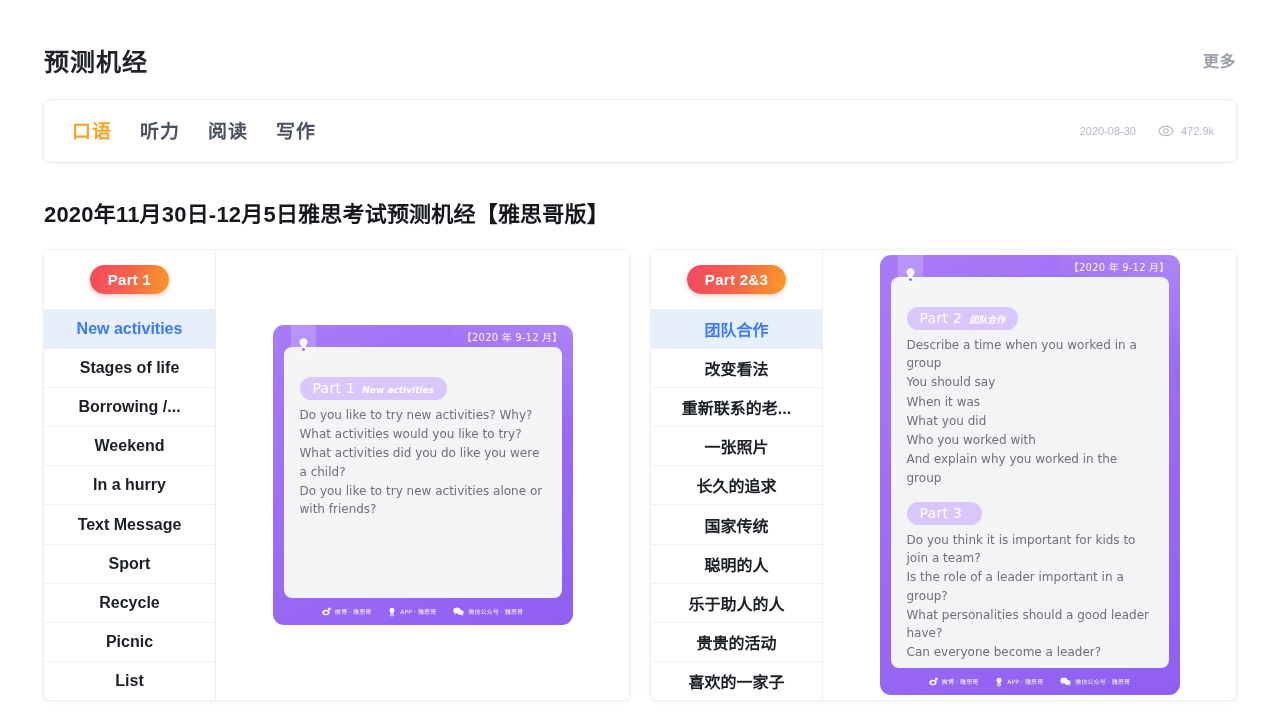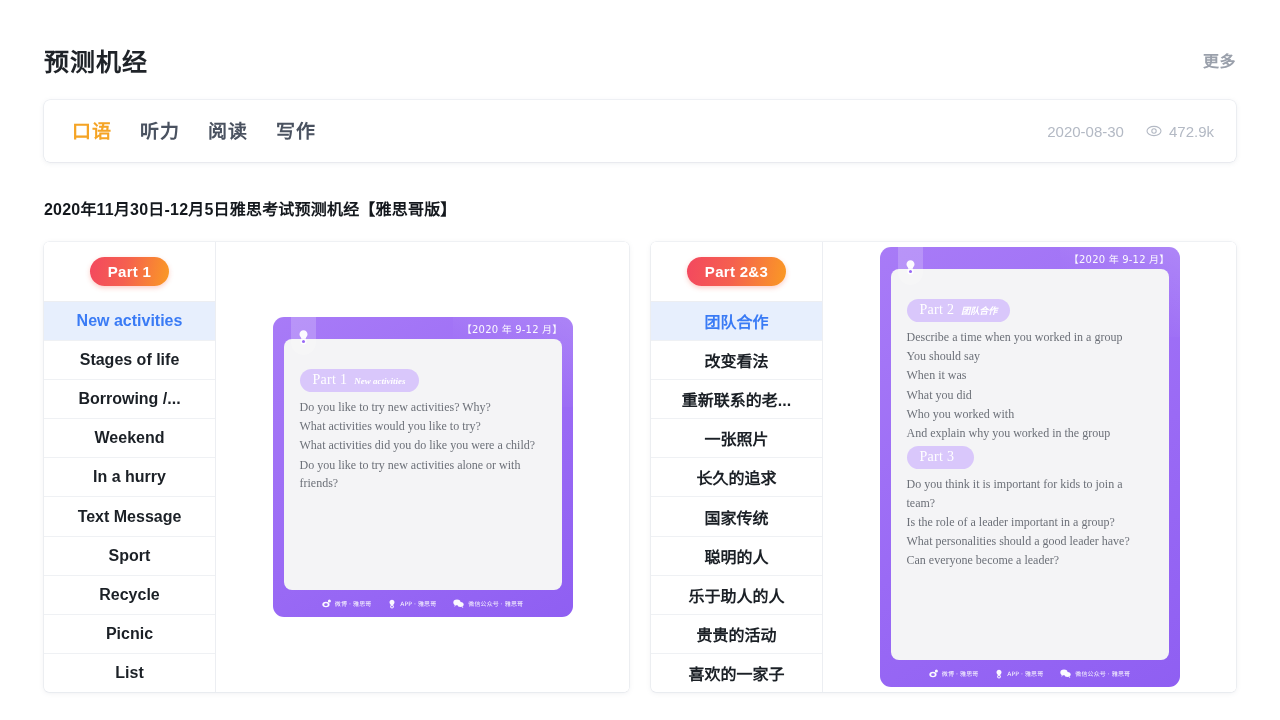--- a/index.html
+++ b/index.html
@@ -71,32 +71,32 @@
     letter-spacing: 1px;
   }
   .tab.is-active { color: #f5a425; }
 
   .tab-meta {
     margin-left: auto;
     display: flex;
     align-items: center;
     gap: 22px;
     color: #b3b9c4;
-    font-size: 15px;
+    font-size: 11px;
   }
   .meta-views {
     display: flex;
     align-items: center;
     gap: 7px;
   }
   .eye-icon { display: block; }
 
   
   .article-title {
-    font-size: 16px;
+    font-size: 22px;
     font-weight: bold;
     color: #14181d;
     margin: 34px 0 0 0;
     letter-spacing: .2px;
   }
 
   
   .content {
     display: flex;
     gap: 22px;
@@ -226,22 +226,22 @@
 
   .poster-sheet {
     position: relative;
     flex: 1;
     margin: 0 11px 0 11px;
     background: #f4f4f6;
     border-radius: 8px 8px 8px 8px;
     padding: 30px 16px 4px 16px;
     display: flex;
     flex-direction: column;
+    gap: 11px;
     overflow: hidden;
-    font-family: Liberation Serif, serif;
   }
   .poster-foot {
     flex: 0 0 27px;
     height: 27px;
     display: flex;
     align-items: center;
     justify-content: center;
     gap: 17px;
   }
   .foot-item {

